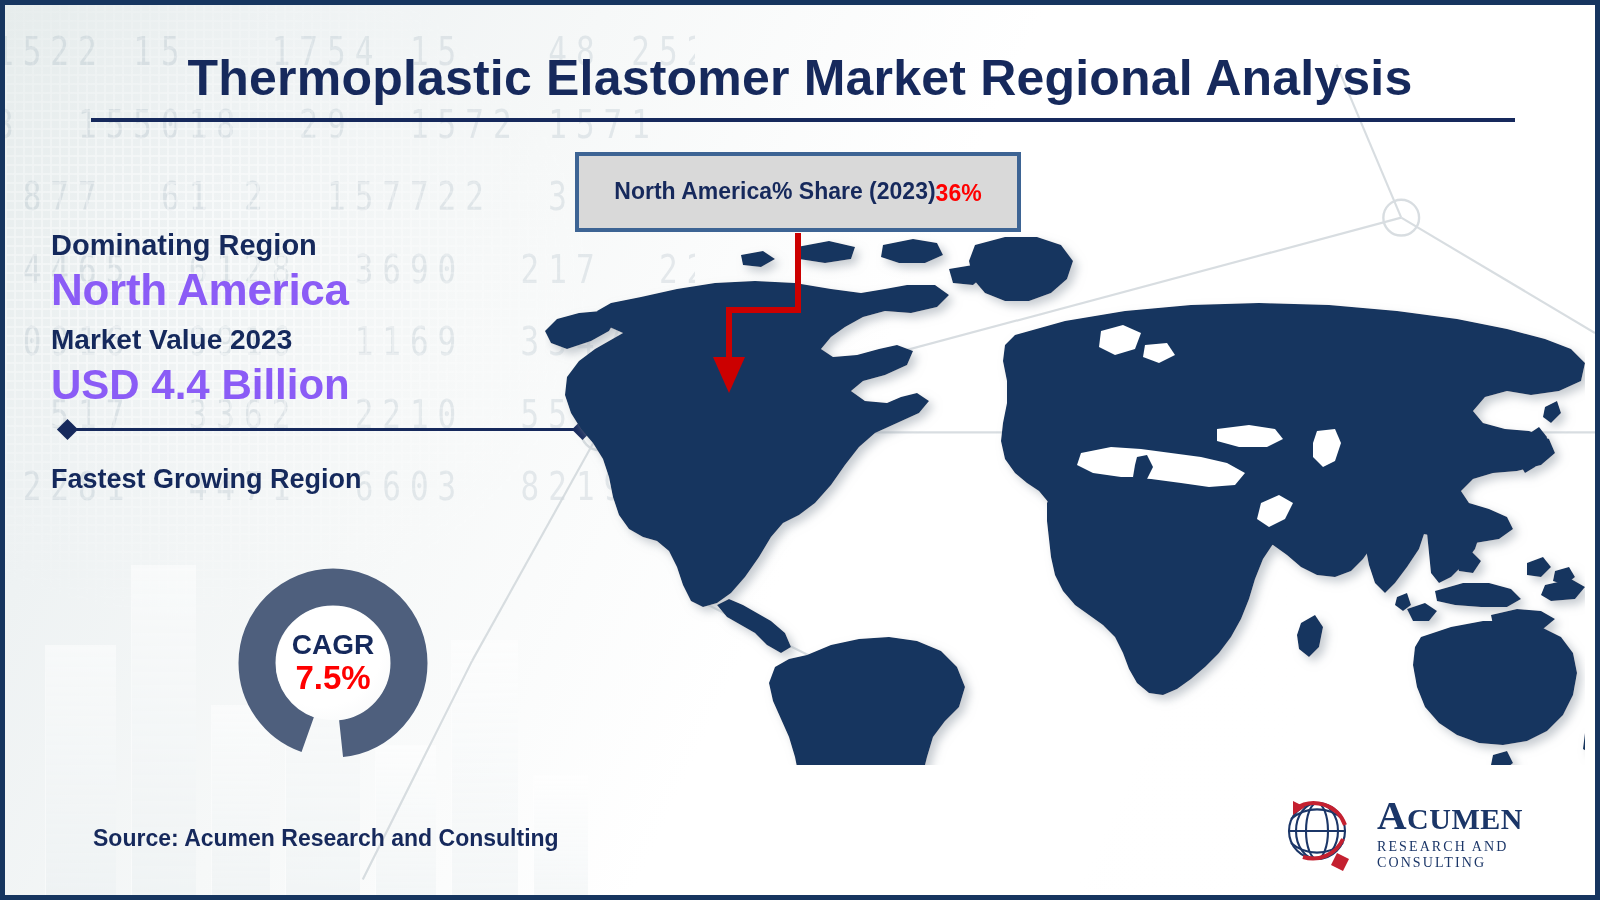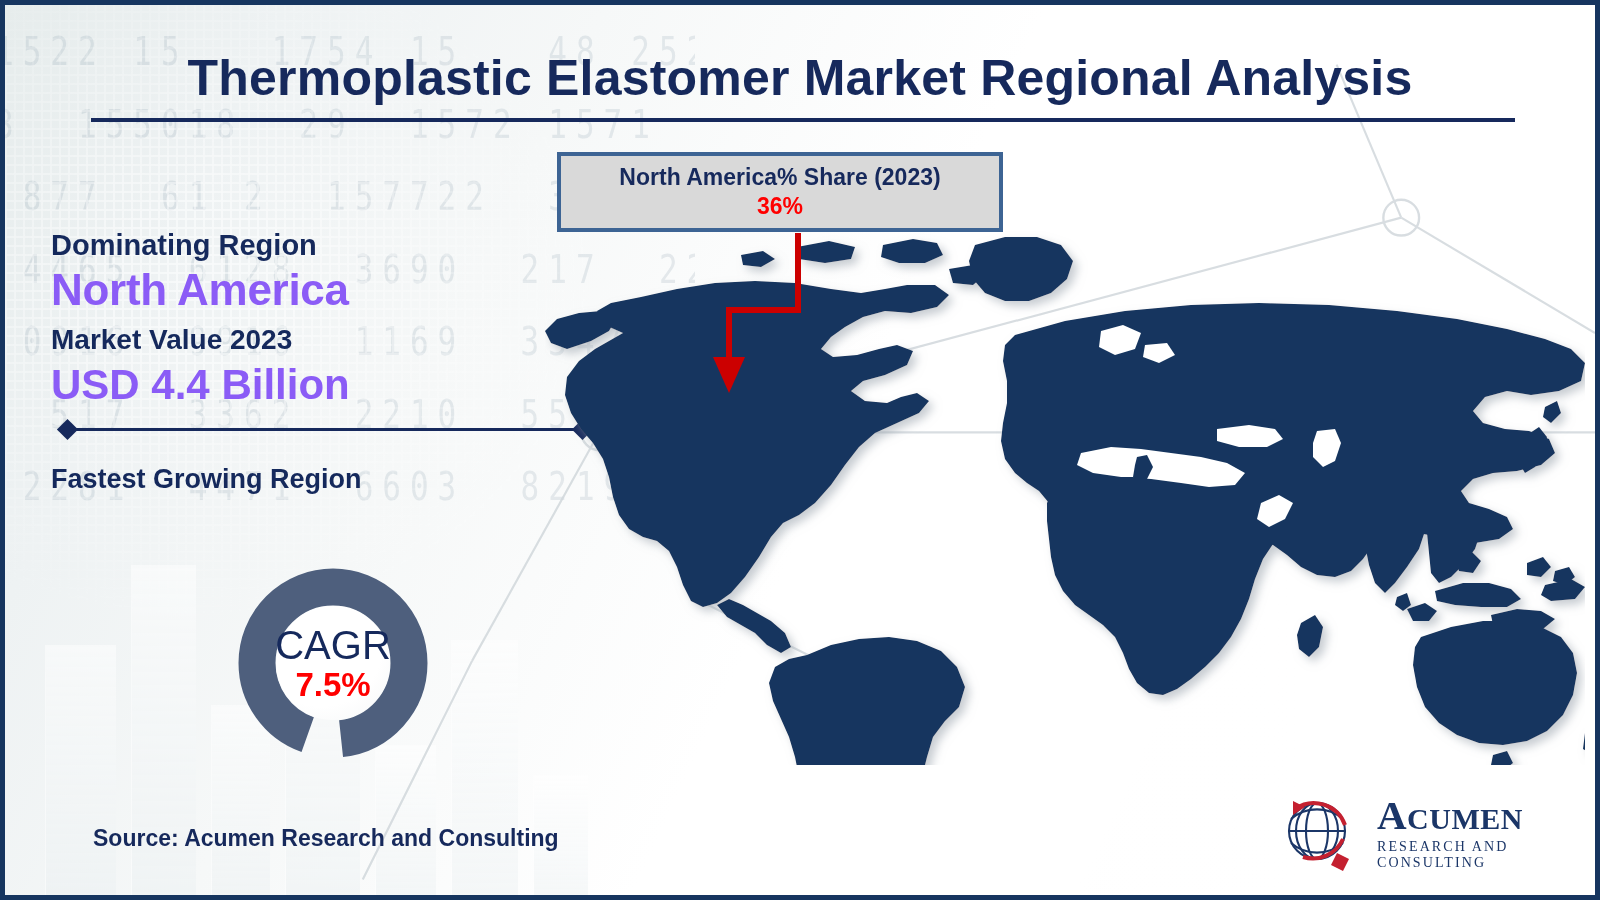--- a/index.html
+++ b/index.html
@@ -97,36 +97,36 @@
   #donut{
     position:absolute;left:233px;top:563px;width:190px;height:190px;
   }
   #donut .hole{
     position:absolute;left:38px;top:38px;width:114px;height:114px;
     border-radius:50%;
     background:radial-gradient(circle at 40% 35%,#ffffff 60%,#f4f6f7 100%);
     display:flex;flex-direction:column;align-items:center;justify-content:center;
     line-height:1.05;
   }
-  #donut .cagr-label{color:#15295c;font-size:40px;font-weight:400;}
+  #donut .cagr-label{color:#15295c;font-size:28px;font-weight:700;}
   #donut .cagr-value{color:#ff0000;font-size:33px;font-weight:700;margin-top:2px;}
 
   
   #source{
     position:absolute;left:88px;top:820px;
     font-size:23px;font-weight:700;color:#16295c;
   }
 
   
   #callout{
-    position:absolute;left:552px;top:147px;width:446px;height:80px;
+    position:absolute;left:570px;top:147px;width:446px;height:80px;
     box-sizing:border-box;
     background:#d9d9d9;
     border:4px solid #3d6494;
-    display:flex;flex-direction:column;align-items:center;justify-content:center;
+    display:flex;flex-direction:row;align-items:center;justify-content:center;
     line-height:1.12;
   }
   #callout .co-title{font-size:23px;font-weight:700;color:#16295c;}
   #callout .co-value{font-size:23px;font-weight:700;color:#ff0000;margin-top:3px;}
 
   
   #map{position:absolute;left:540px;top:180px;width:1040px;height:580px;}
   #map svg{width:100%;height:100%;display:block;}
 
   

